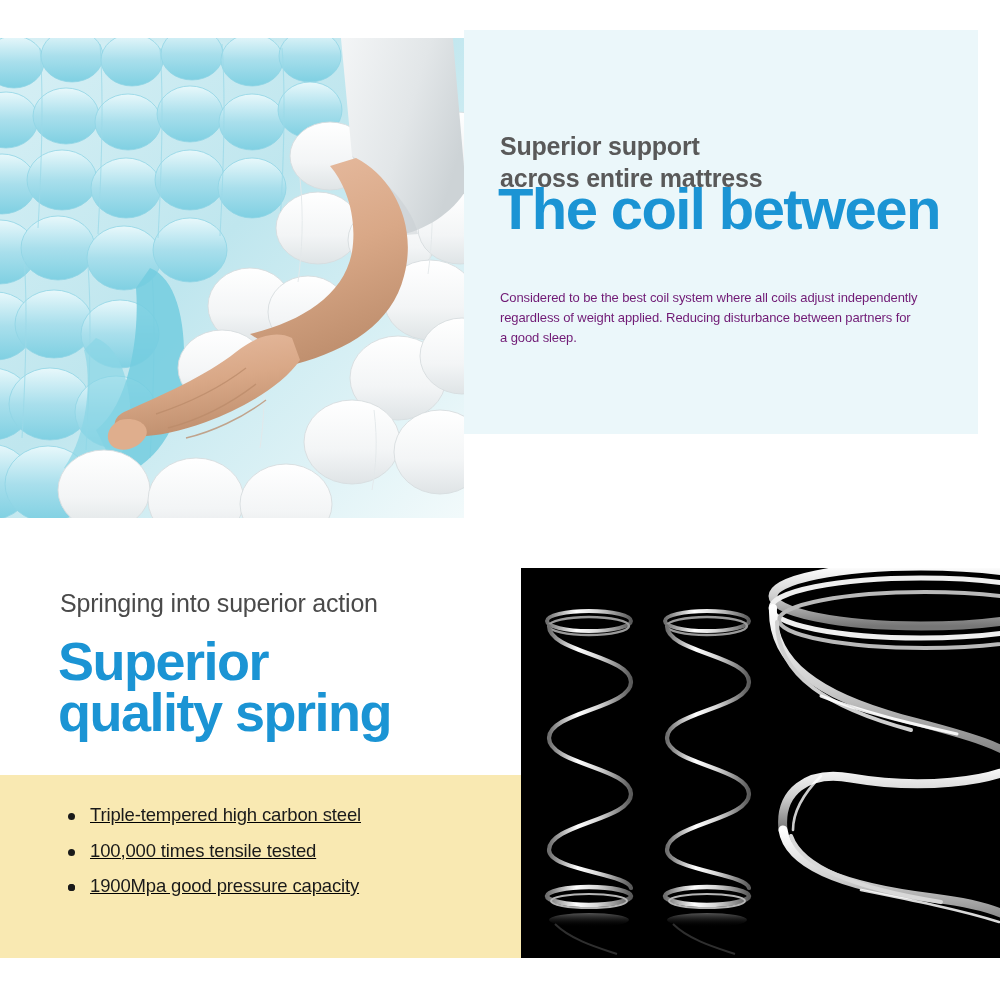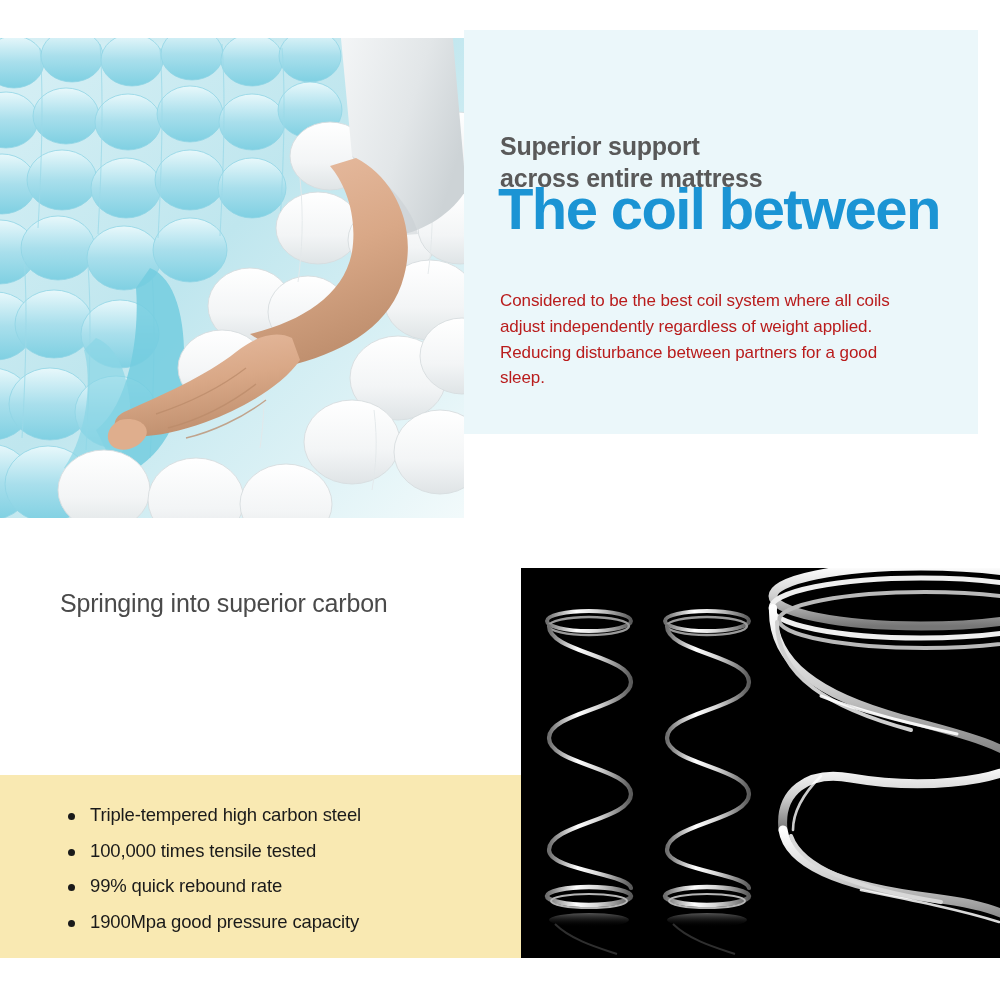--- a/index.html
+++ b/index.html
@@ -61,22 +61,22 @@
   .top-headline {
     left: 34px;
     top: 150px;
     font-size: 58px;
     line-height: 1.0;
     white-space: nowrap;
   }
 
   .body-copy {
     position: absolute;
-    color: #b91c1c;
-    font-size: 17px;
+    color: #701a75;
+    font-size: 13px;
     line-height: 1.52;
     letter-spacing: -0.1px;
     white-space: pre-line;
   }
   .top-body { left: 36px; top: 258px; width: 420px; }
 
   
 
   .bottom-left {
     position: absolute;
@@ -120,20 +120,21 @@
   }
 
   .bullet-list {
     position: absolute;
     left: 60px;
     top: 806px;
     width: 430px;
     margin: 0;
     padding: 0;
     list-style: none;
+    text-decoration: underline;
   }
   .bullet-list li {
     position: relative;
     padding-left: 30px;
     color: #1a1a1a;
     font-size: 18.5px;
     line-height: 1.0;
     letter-spacing: -0.15px;
     margin-bottom: 17px;
   }
@@ -301,37 +302,38 @@
     <div class="eyebrow top-eyebrow">Superior support
 across entire mattress</div>
 
     <div class="headline top-headline">The coil between</div>
 
     <div class="body-copy top-body">Considered to be the best coil system where all coils adjust independently regardless of weight applied. Reducing disturbance between partners for a good sleep.</div>
   </div>
 
   <div class="bottom-left"></div>
 
-  <div class="eyebrow bottom-eyebrow">Springing into superior carbon</div>
-
+  <div class="eyebrow bottom-eyebrow">Springing into superior action</div>
+
+  <div class="headline bottom-headline">Superior
+quality spring</div>
 
   <div class="cream-box"></div>
 
   <ul class="bullet-list">
     <li>
       <span class="dot"></span>
       <span>Triple-tempered high carbon steel</span>
     </li>
     <li>
       <span class="dot"></span>
       <span>100,000 times tensile tested</span>
     </li>
     <li>
       <span class="dot"></span>
-      <span>99% quick rebound rate</span>
     </li>
     <li>
       <span class="dot"></span>
       <span>1900Mpa good pressure capacity</span>
     </li>
   </ul>
 
   <div class="spring-photo">
     <svg viewBox="0 0 479 390" preserveAspectRatio="xMidYMid slice" aria-hidden="true">
       <defs>

